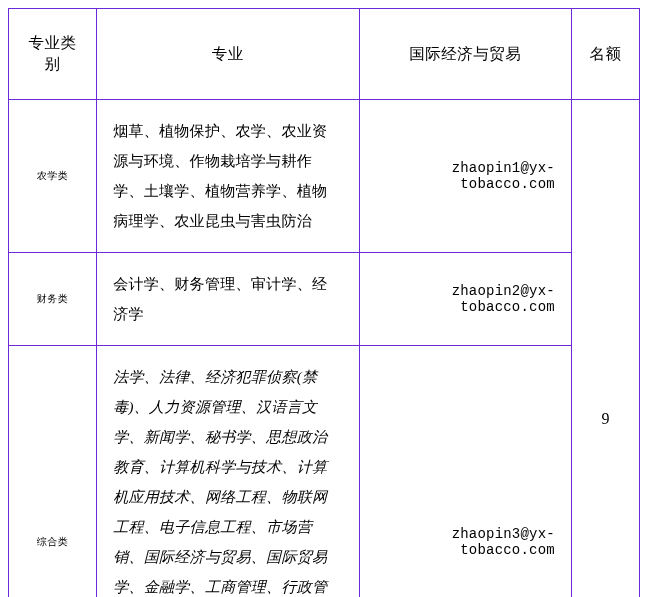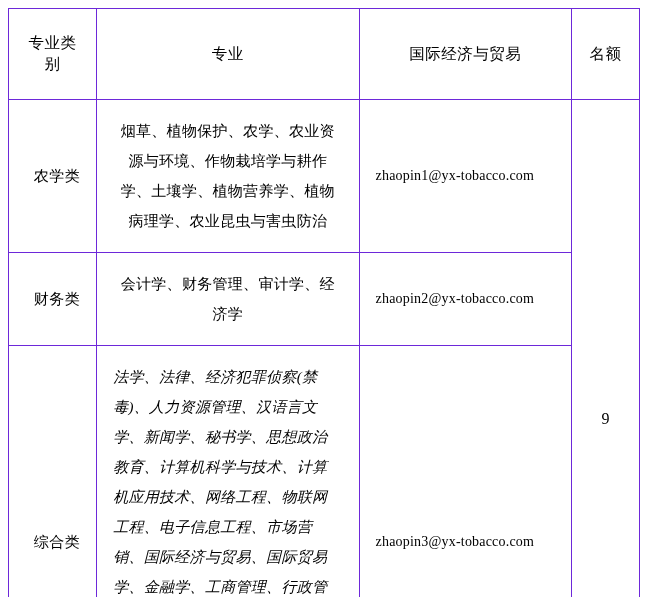--- a/index.html
+++ b/index.html
@@ -37,43 +37,43 @@
   .col-mail { width: 212px; }
   .col-quota{ width: 68px; }
 
   .head-cell {
     text-align: center;
     height: 58px;
     font-size: 15.5px;
     letter-spacing: 0.5px;
   }
   .cat-cell {
-    text-align: right;
-    font-size: 15px;
+    text-align: center;
+    font-size: 10px;
     letter-spacing: 0.5px;
   }
   .maj-cell {
     text-align: left;
     font-size: 15px;
     line-height: 30px;
     padding: 7px 8px 7px 9px;
     letter-spacing: 0.3px;
   }
   .mail-cell {
-    text-align: left;
+    text-align: right;
     font-size: 14px;
-    font-family: Liberation Serif, serif;
+    font-family: Liberation Mono, monospace;
     letter-spacing: 0.2px;
   }
   .quota-cell {
     text-align: center;
     font-size: 16px;
   }
-  .row-agri .maj-cell { height: 120px; text-align: center; }
-  .row-fin  .maj-cell { height: 58px; text-align: center; }
+  .row-agri .maj-cell { height: 120px; }
+  .row-fin  .maj-cell { height: 58px; }
   .row-gen  .maj-cell { height: 320px; font-style: italic; }
 </style>
 </head>
 <body>
 
 <div class="sheet">
   <table class="majors">
     <colgroup>
       <col class="col-cat">
       <col class="col-maj">

